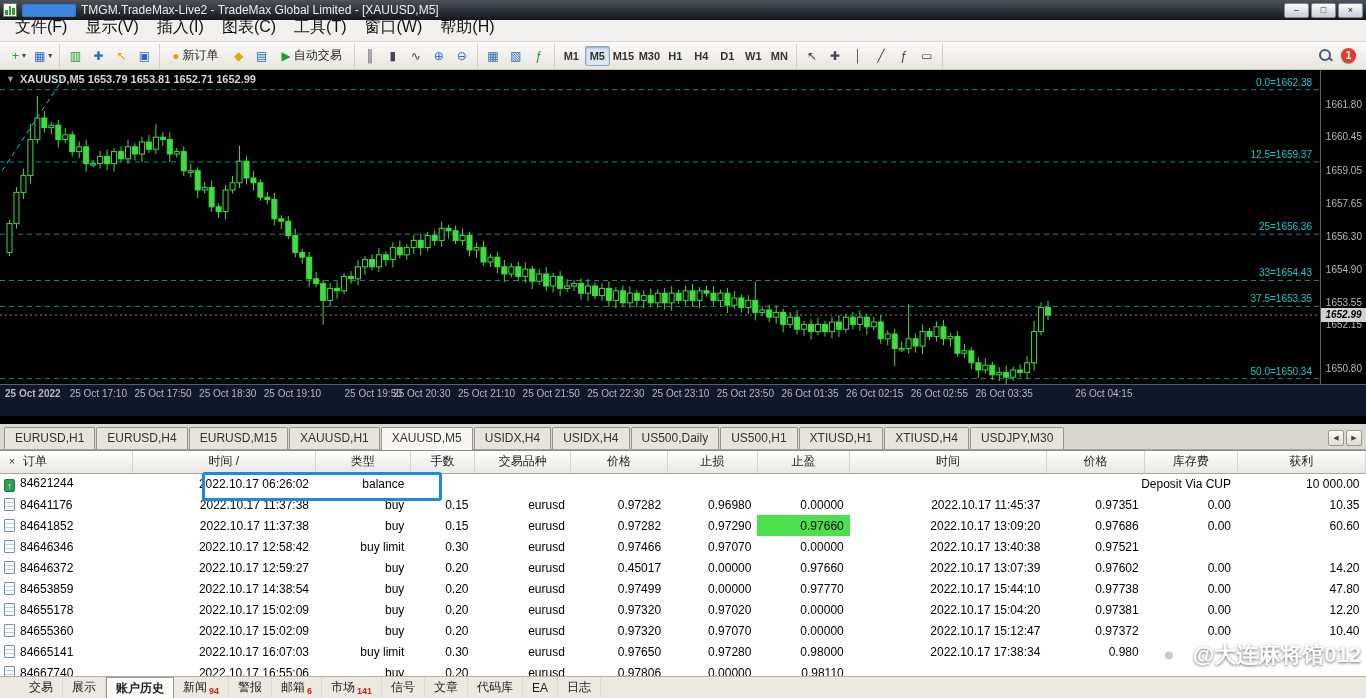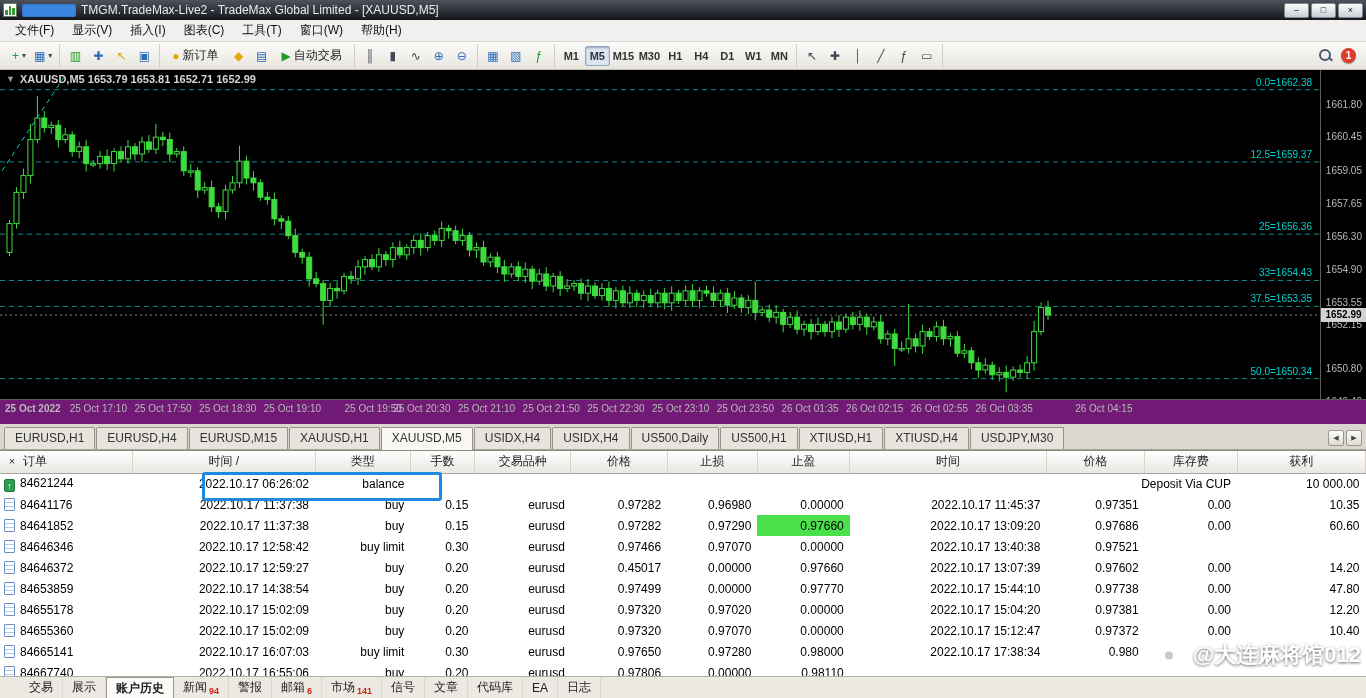--- a/index.html
+++ b/index.html
@@ -12,22 +12,22 @@
     color:#ececec;font-size:12px;padding:0 3px;gap:5px}
   .title-icon{width:14px;height:14px;background:#fff;border:1px solid #5f7d5f;display:flex;align-items:flex-end;gap:1px;padding:1px}
   .title-icon i{display:block;width:3px;background:#2f9e2f}
   .redaction{width:54px;height:13px;background:#3b86e0;border-radius:2px;box-shadow:inset 0 0 2px #1c5cb0}
   .title-text{white-space:nowrap;overflow:hidden}
   .win-btns{display:flex;gap:2px;margin-left:auto}
   .win-btn{width:25px;height:15px;background:linear-gradient(#fdfdfd,#c9ced4);border:1px solid #82888f;
     border-radius:2px;font-size:9px;line-height:13px;text-align:center;color:#222}
 
   
-  .menubar{height:22px;background:#f1f0ee;border-bottom:1px solid #d9d6cf;display:flex;align-items:center;
-    font-size:12px;color:#111;padding-left:6px}
+  .menubar{height:22px;background:#f1f0ee;border-bottom:1px solid #d9d6cf;display:flex;align-items:flex-end;
+    font-size:16px;color:#111;padding-left:6px}
   .menu-item{padding:3px 9px}
 
   
   .toolbar{height:28px;background:linear-gradient(#fbfbfa,#e8e5de);border-bottom:1px solid #c6c2b8;
     display:flex;align-items:center;padding:0 4px}
   .tb-group{display:flex;align-items:center;gap:1px;padding:0 4px;border-right:1px solid #d2cec4;height:24px}
   .tb-btn{min-width:22px;height:22px;border:1px solid transparent;border-radius:2px;display:flex;align-items:center;
     justify-content:center;font-size:12px;color:#34506e;gap:3px;padding:0 2px;cursor:default}
   .tb-btn.labeled{padding:0 7px;color:#1c1c1c}
   .tb-ic{font-size:12px;line-height:1}
@@ -45,21 +45,21 @@
 
   
   .chart-area{position:relative;height:354px;background:#000;overflow:hidden}
   .plot{position:absolute;left:0;top:0;width:1320px;height:336px}
   .ohlc{position:absolute;left:6px;top:3px;font-size:11px;color:#d6d6d6;font-weight:bold;display:flex;gap:5px;align-items:center}
   .ohlc .tri{color:#9a9a9a;font-size:9px}
   .price-axis{position:absolute;right:0;top:0;width:46px;height:336px;border-left:1px solid #5e5e5e;background:#000}
   .pa-label{position:absolute;right:4px;font-size:10px;color:#b9b9b9}
   .pa-current{position:absolute;right:0;width:45px;background:#d2d2d2;color:#000;font-size:10px;text-align:center;
     height:14px;line-height:14px;font-weight:bold}
-  .time-axis{position:absolute;left:0;bottom:0;width:1366px;height:25px;border-top:1px solid #5e5e5e;background:#701a75}
+  .time-axis{position:absolute;left:0;bottom:8px;width:1366px;height:32px;border-top:1px solid #5e5e5e;background:#0f172a}
   .ta-label{position:absolute;top:3px;font-size:10px;color:#b9b9b9;white-space:nowrap}
   .ta-label.first{font-weight:bold}
 
   
   .chart-tabs{height:26px;background:#dad7d0;border-bottom:1px solid #a8a49b;display:flex;align-items:flex-end;
     padding:3px 4px 0;font-size:12px}
   .chart-tab{padding:3px 10px 4px;border:1px solid #97938a;border-bottom:none;background:#e7e4dd;color:#333;
     margin-right:1px;border-radius:2px 2px 0 0;white-space:nowrap}
   .chart-tab.active{background:#f8f7f4;position:relative;top:1px;padding-bottom:5px}
   .tab-nav{margin-left:auto;display:flex;gap:2px;padding-bottom:3px}
@@ -556,21 +556,21 @@
         <span class="pa-label" style="top: 28.6px;">1661.80</span>
         <span class="pa-label" style="top: 61px;">1660.45</span>
         <span class="pa-label" style="top: 94.6px;">1659.05</span>
         <span class="pa-label" style="top: 128.2px;">1657.65</span>
         <span class="pa-label" style="top: 160.6px;">1656.30</span>
         <span class="pa-label" style="top: 194.2px;">1654.90</span>
         <span class="pa-label" style="top: 226.6px;">1653.55</span>
         <span class="pa-label" style="top: 249px;">1652.15</span>
         <span class="pa-label" style="top: 292.6px;">1650.80</span>
         <span class="pa-label" style="top: 326.2px;">1649.40</span>
-        <div class="pa-current" style="top: 238.04px;">1652.99</div>
+        <div class="pa-current" style="top: 238.04px; font-style: italic;">1652.99</div>
       </div>
     <div class="time-axis">
         <span class="ta-label first" style="left: 5px;">25 Oct 2022</span>
         <span class="ta-label" style="left: 69.7px;">25 Oct 17:10</span>
         <span class="ta-label" style="left: 134.4px;">25 Oct 17:50</span>
         <span class="ta-label" style="left: 199.1px;">25 Oct 18:30</span>
         <span class="ta-label" style="left: 263.8px;">25 Oct 19:10</span>
         <span class="ta-label" style="left: 328.5px; margin-left: 16px;">25 Oct 19:50</span>
         <span class="ta-label" style="left: 393.2px;">25 Oct 20:30</span>
         <span class="ta-label" style="left: 457.9px;">25 Oct 21:10</span>

